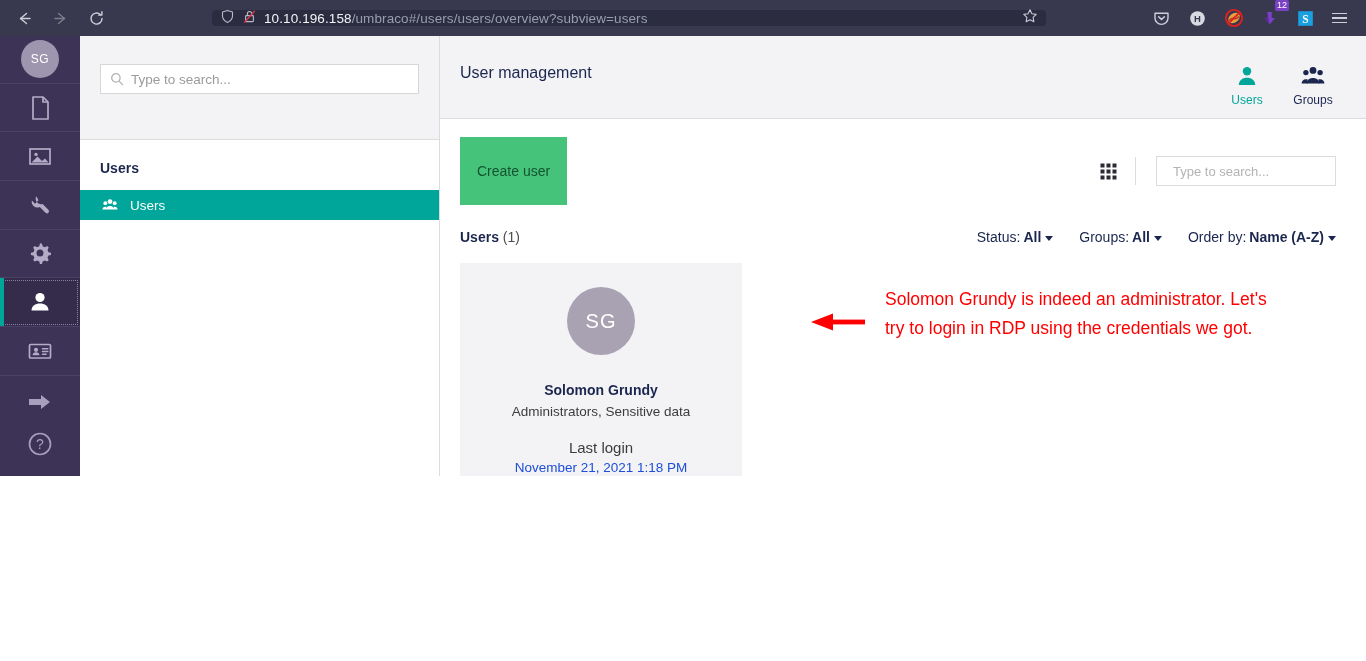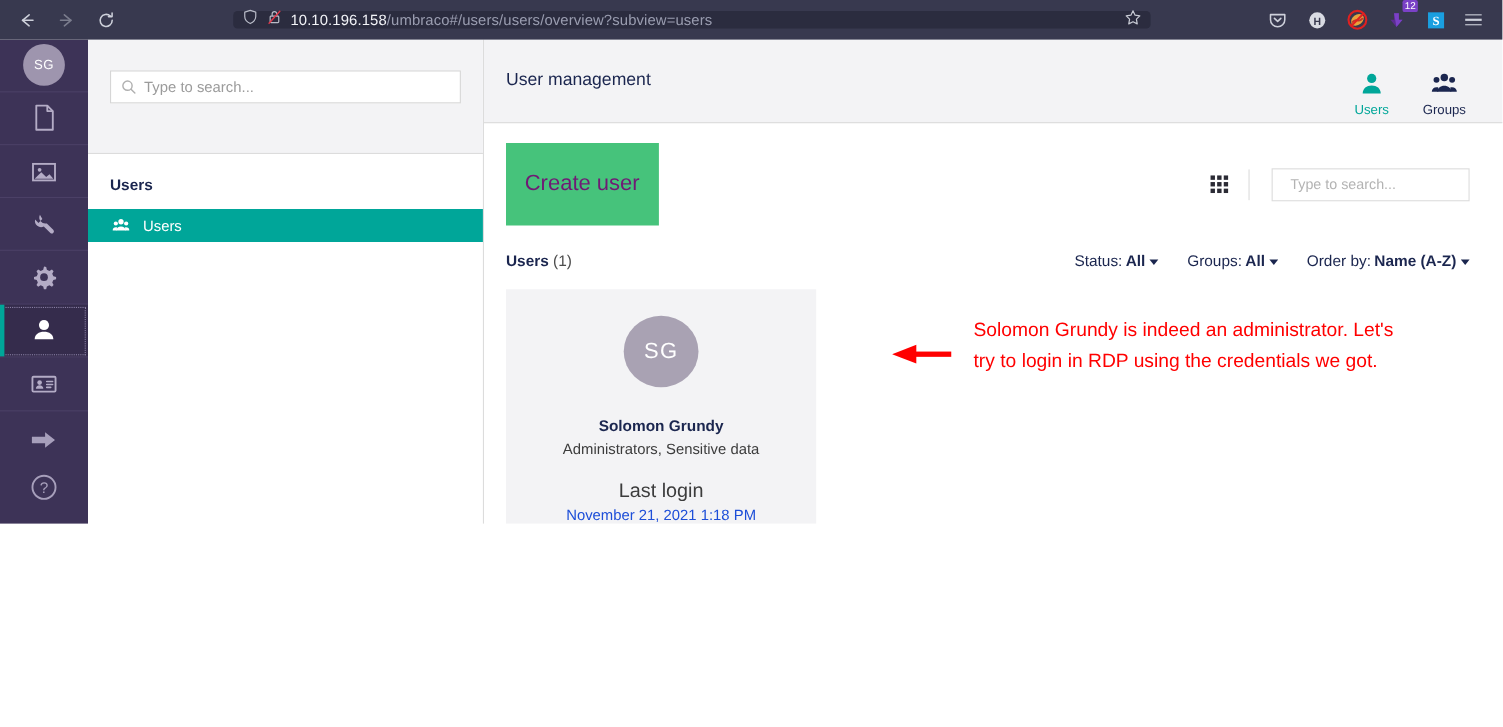--- a/index.html
+++ b/index.html
@@ -157,22 +157,22 @@
   }
   .header-tab .tab-label { font-size:12px; color:#1b264f; }
   .header-tab.active .tab-label { color:#00a699; }
 
   .toolbar {
     display:flex; align-items:center;
     justify-content:space-between;
     padding:18px 30px 0 20px;
   }
   .btn-create {
-    background:#46c37b; color:#701a75;
-    border:none; font-size:20px;
+    background:#46c37b; color:#14532d;
+    border:none; font-size:14px;
     padding:26px 17px; cursor:pointer;
     font-family:"Liberation Sans", sans-serif;
   }
   .toolbar-right { display:flex; align-items:center; gap:0; }
   .grid-toggle { padding:0 18px; cursor:pointer; display:flex; }
   .tb-divider { width:1px; height:28px; background:#dcdcdc; margin-right:20px; }
   .search-main {
     width:180px; height:30px; background:#fff;
     border:1px solid #dcdcdc;
     display:flex; align-items:center;
@@ -216,21 +216,21 @@
     cursor:pointer;
   }
   .card-avatar {
     width:68px; height:68px; border-radius:50%;
     background:#a9a2b3; color:#fff;
     display:flex; align-items:center; justify-content:center;
     font-size:20px; letter-spacing:1px;
   }
   .card-name { margin-top:27px; font-size:14px; font-weight:bold; color:#1b264f; }
   .card-groups { margin-top:6px; font-size:13.5px; color:#3c3c3c; }
-  .card-login-label { margin-top:20px; font-size:18px; color:#3c3c3c; }
+  .card-login-label { margin-top:20px; font-size:15px; color:#3c3c3c; }
   .card-login-date { margin-top:4px; font-size:13.5px; color:#1d4ed8; }
 
   
   .annotation {
     position:absolute; left:371px; top:40px;
     display:flex; align-items:flex-start; gap:0;
   }
   .anno-arrow { margin-top:27px; margin-right:20px; }
   .anno-text {
     color:#ff0000; font-size:17.5px; line-height:29px;

